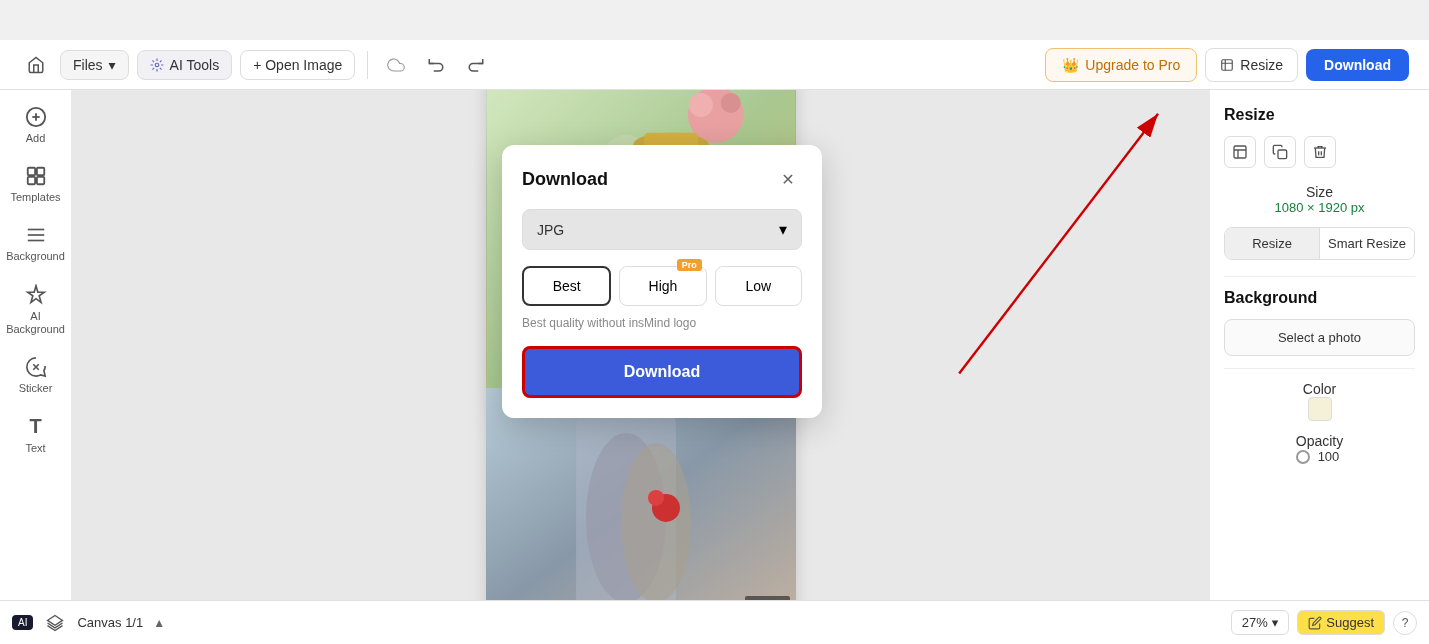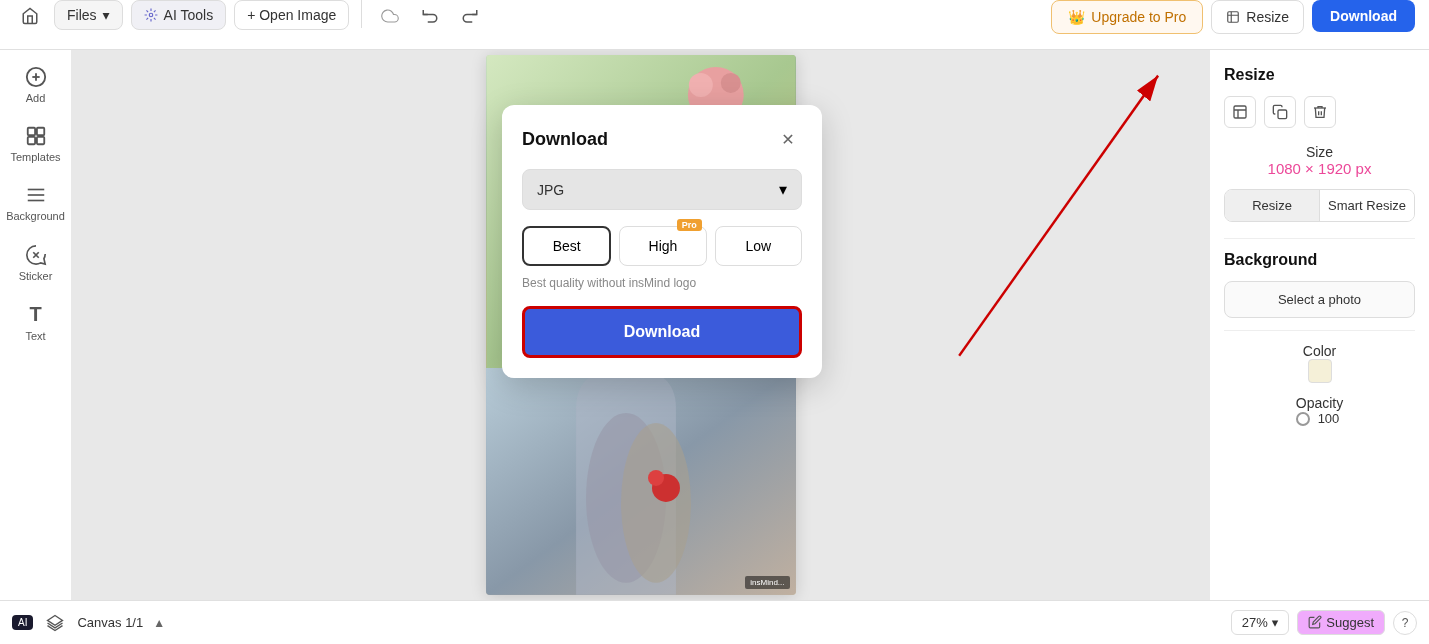--- a/index.html
+++ b/index.html
@@ -1,22 +1,22 @@
 <!DOCTYPE html>
 <html><head>
   <meta charset="utf-8">
   <style>
     * { box-sizing: border-box; margin: 0; padding: 0; }
     body { font-family: -apple-system, BlinkMacSystemFont, 'Segoe UI', sans-serif; background: #f0f0f0; display: flex; flex-direction: column; height: 644px; overflow: hidden; }
 
     
     .topbar {
-      display: flex; align-items: flex-start; gap: 8px;
-      background: #fff; height: 50px; padding: 0 14px;
-      border-bottom: 1px solid #e0e0e0; flex-shrink: 0;
+      display: flex; align-items: center; gap: 8px;
+      background: #fff; height: 50px; padding: 0 20px;
+      border-bottom: 1px solid #e0e0e0; flex-shrink: 0; margin-top: 40px;
     }
     .topbar-home-btn {
       width: 32px; height: 32px; display: flex; align-items: center; justify-content: center;
       border-radius: 6px; cursor: pointer; color: #333;
     }
     .topbar-btn {
       display: flex; align-items: center; gap: 6px;
       padding: 6px 12px; border-radius: 8px; border: 1px solid #ddd;
       background: #f5f5f5; cursor: pointer; font-size: 14px; color: #333;
     }
@@ -168,21 +168,21 @@
     }
     .panel-section-title { font-size: 16px; font-weight: 600; color: #111; margin-bottom: 12px; }
     .canvas-tools { display: flex; gap: 8px; margin-bottom: 16px; }
     .canvas-tool-btn {
       width: 32px; height: 32px; border: 1px solid #ddd; border-radius: 6px;
       display: flex; align-items: center; justify-content: center;
       cursor: pointer; color: #555; font-size: 14px; background: #fff;
     }
     .panel-row { display: flex; align-items: center; justify-content: space-between; margin-bottom: 12px; flex-direction: column; }
     .panel-label { font-size: 14px; color: #333; }
-    .panel-value { font-size: 15px; color: #ec4899; }
+    .panel-value { font-size: 13px; color: #15803d; }
     .resize-group { display: flex; gap: 0; border-radius: 8px; overflow: hidden; border: 1px solid #ddd; }
     .resize-group-btn {
       flex: 1; padding: 8px 0; text-align: center; font-size: 13px;
       cursor: pointer; background: #fff; color: #333;
     }
     .resize-group-btn.active { background: #efefef; font-weight: 500; }
     .resize-group-btn:not(:last-child) { border-right: 1px solid #ddd; }
     .panel-divider { height: 1px; background: #eee; margin: 12px 0; }
     .select-photo-btn {
       width: 100%; padding: 10px; border: 1px solid #ddd; border-radius: 8px;
@@ -217,23 +217,23 @@
     }
     .canvas-label { font-size: 13px; color: #333; font-weight: 500; }
     .canvas-chevron { color: #666; font-size: 12px; margin-left: 2px; cursor: pointer; }
     .bottom-spacer { flex: 1; }
     .zoom-btn {
       display: flex; align-items: center; gap: 4px;
       padding: 4px 10px; border-radius: 6px; border: 1px solid #ddd;
       background: #fff; font-size: 13px; cursor: pointer; color: #333;
     }
     .suggest-btn {
-      display: flex; align-items: flex-start; gap: 4px;
+      display: flex; align-items: center; gap: 4px;
       padding: 4px 10px; border-radius: 6px; border: 1px solid #ddd;
-      background: #f0abfc; font-size: 13px; cursor: pointer; color: #333;
+      background: #fde047; font-size: 13px; cursor: pointer; color: #333;
     }
     .help-btn {
       width: 24px; height: 24px; border-radius: 50%; border: 1px solid #ddd;
       display: flex; align-items: center; justify-content: center;
       font-size: 12px; cursor: pointer; color: #555;
     }
   </style>
 </head>
 <body>
 
@@ -317,20 +317,28 @@
     </div>
     <div class="sidebar-item">
       <div class="sidebar-item-icon">
         <svg width="22" height="22" viewBox="0 0 24 24" fill="none" stroke="#555" stroke-width="1.8">
             <line x1="3" y1="6" x2="21" y2="6"></line>
             <line x1="3" y1="12" x2="21" y2="12"></line>
             <line x1="3" y1="18" x2="21" y2="18"></line>
           </svg>
       </div>
       <span class="sidebar-item-label">Background</span>
+    </div>
+    <div class="sidebar-item">
+      <div class="sidebar-item-icon">
+        <svg width="22" height="22" viewBox="0 0 24 24" fill="none" stroke="#555" stroke-width="1.8">
+            <path d="M12 2l2 7h7l-5.5 4 2 7L12 16l-5.5 4 2-7L3 9h7z"></path>
+          </svg>
+      </div>
+      <span class="sidebar-item-label">AI Background</span>
     </div>
     <div class="sidebar-item">
       <div class="sidebar-item-icon">
         <svg width="22" height="22" viewBox="0 0 24 24" fill="none" stroke="#555" stroke-width="1.8">
             <path d="M12 2C6.48 2 2 6.48 2 12s4.48 10 10 10c1.85 0 3.58-.5 5.07-1.37L22 22l-1.37-5.93C21.5 14.58 22 12.85 22 11"></path>
             <path d="M15 9l-6 6M9 9l6 6"></path>
           </svg>
       </div>
       <span class="sidebar-item-label">Sticker</span>
     </div>

